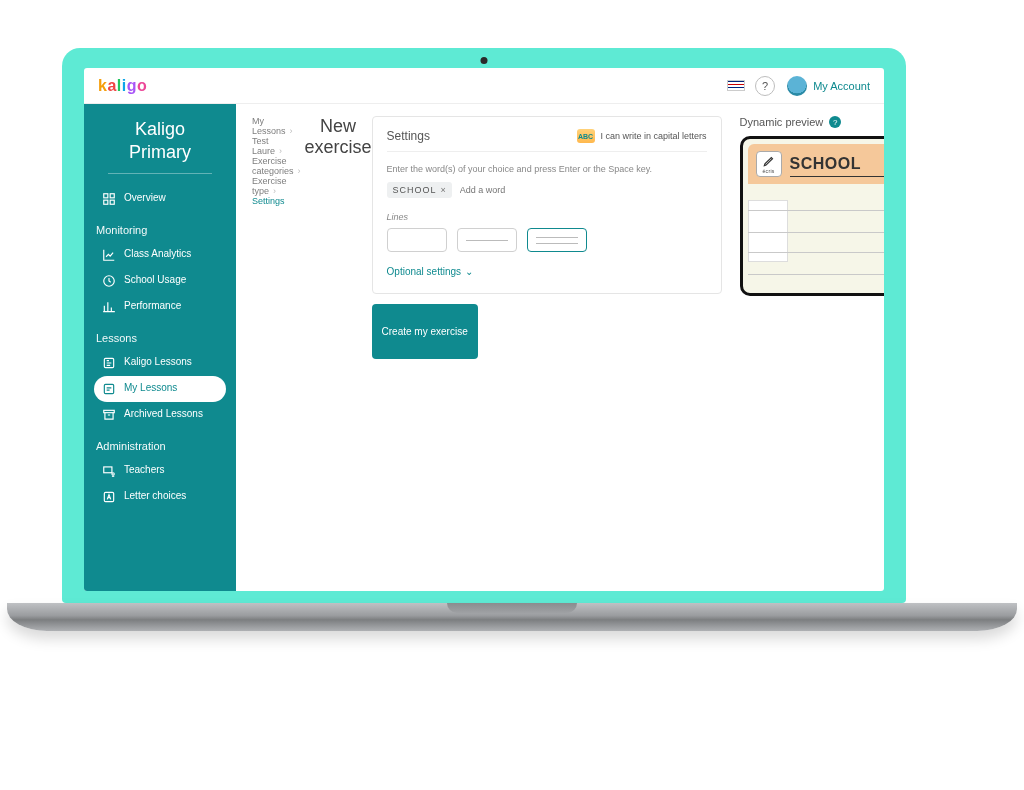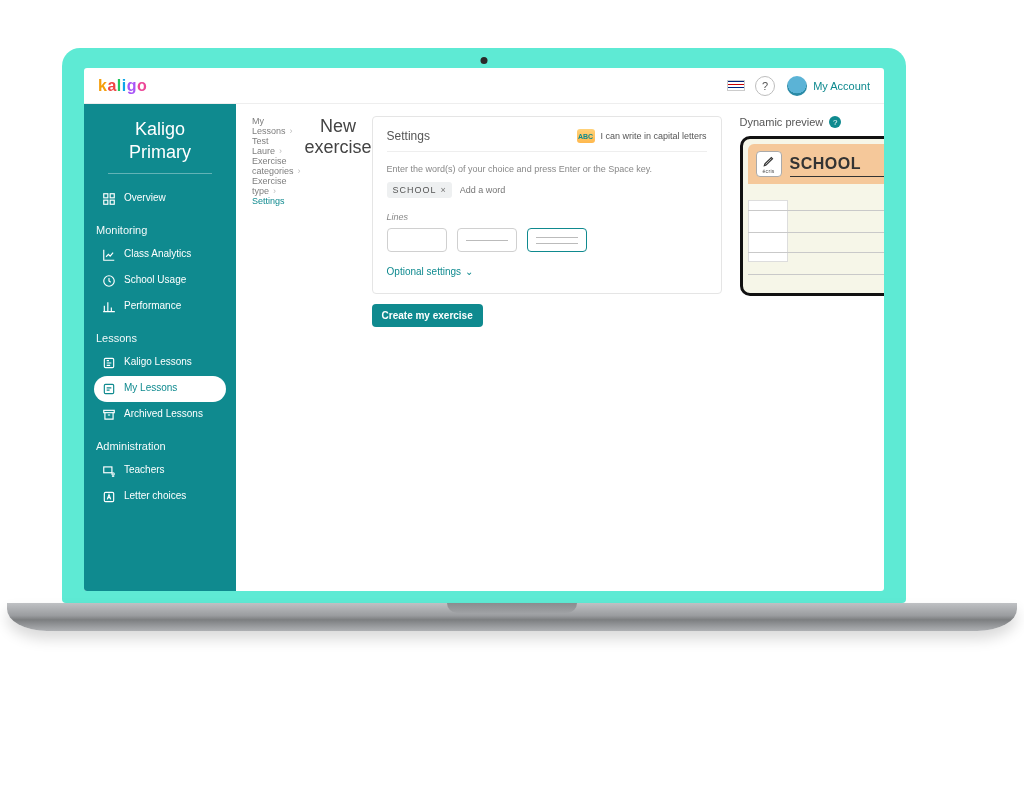--- a/index.html
+++ b/index.html
@@ -161,21 +161,21 @@
   .line-opt.selected { border-color:#0f8a8f; }
   .line-opt .inner { width: 42px; height: 10px; position:relative; }
   .lo-single .inner::before { content:""; position:absolute; left:0;right:0;top:50%; border-top:1px solid #bbb; }
   .lo-double .inner::before { content:""; position:absolute; left:0;right:0;top:2px; border-top:1px solid #bbb; box-shadow: 0 6px 0 #bbb; }
   .optional { color:#0f8a8f; font-size:10px; cursor:pointer; display:flex; align-items:center; gap:4px; }
 
   .create-btn {
     margin-top: 10px;
     align-self:flex-start;
     background:#0f8a8f; color:#fff; border:none; border-radius:4px;
-    padding: 6px 10px; font-size:10px; cursor:pointer;font-weight:bold;
+    padding: 22px 10px; font-size:10px; cursor:pointer;
   }
 
   .preview-col { flex:1; min-width:0; }
   .preview-title { font-size: 11px; color:#555; margin-bottom: 8px; display:flex; align-items:center; gap:6px; }
   .q { width:12px;height:12px;border-radius:50%;background:#0f8a8f;color:#fff;font-size:8px;display:flex;align-items:center;justify-content:center; }
 
   .tablet {
     width: 210px; height: 160px;
     border: 3px solid #111; border-radius: 10px;
     background: #f6f6e8;

